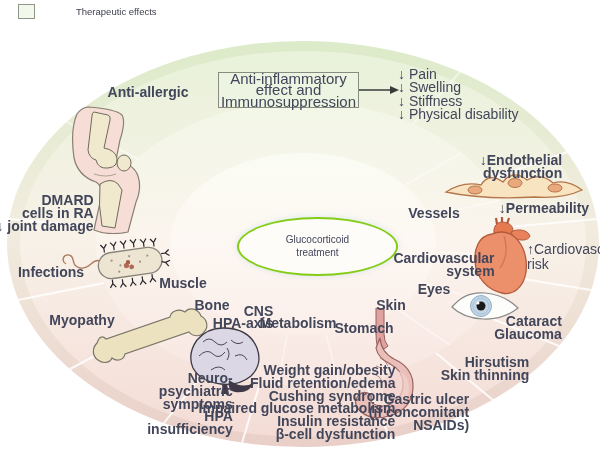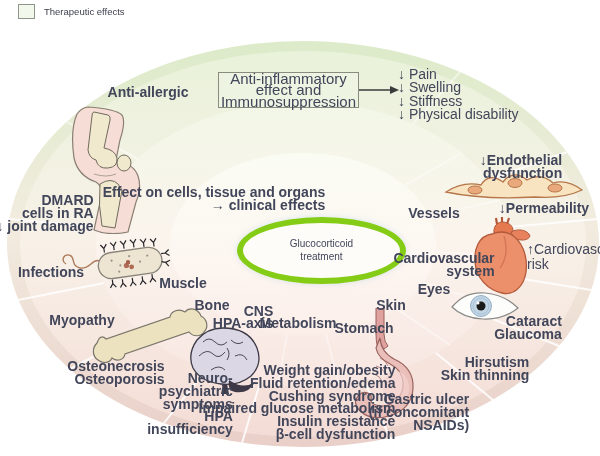--- a/index.html
+++ b/index.html
@@ -4,29 +4,29 @@
 <style>
   html,body{margin:0;padding:0;background:#fff;}
   .stage{position:relative;width:600px;height:456px;background:#ffffff;
          font-family:"Liberation Sans",sans-serif;color:#42465a;overflow:hidden;}
   svg{display:block;}
   .bg{position:absolute;left:0;top:0;z-index:0;}
   .art{position:absolute;z-index:1;}
   .lbl{position:absolute;font-size:14px;line-height:12.8px;white-space:pre-line;z-index:3;}
   .c{transform:translateX(-50%);text-align:right;font-weight:bold;}
   .legend{position:absolute;top:4px;left:18px;z-index:4;}
-  .lg-row{display:flex;align-items:center;margin-bottom:7px;}
+  .lg-row{display:flex;align-items:center;margin-bottom:7px;gap:32px;}
   .sw{width:15px;height:13px;border:1px solid #8e968a;background:#f3f8ec;margin-right:9px;}
   .sw.adverse{background:#f1d6d3;border-color:#9e8f8e;}
   .lg-label{font-size:9.5px;color:#3d3f4c;}
   .box{position:absolute;left:218px;top:72px;width:139px;height:34px;background:#edf4e2;
        border:1px solid #878c7e;z-index:3;display:flex;align-items:center;justify-content:center;
        text-align:center;font-size:15px;line-height:11.5px;white-space:pre-line;}
   .center-ellipse{position:absolute;left:237px;top:217px;width:157px;height:55px;border-radius:50%;
-       border:6px solid #84cc16;background:#fdfcf9;display:flex;align-items:center;justify-content:center;
+       border:2px solid #84cc16;background:#fdfcf9;display:flex;align-items:center;justify-content:center;
        text-align:center;font-size:10px;line-height:12.5px;white-space:pre-line;z-index:2;
        box-shadow:0 0 6px rgba(190,215,230,.55);}
   .outcomes{line-height:13.4px;}
 </style>
 </head>
 <body>
 
 <div class="stage">
 
   <svg class="bg" width="600" height="456" viewBox="0 0 600 456">
@@ -108,22 +108,20 @@
 treatment</div>
 
   <div class="lbl c" style="left:148px;top:86px;">Anti-allergic</div>
   <div class="lbl outcomes" style="left:398px;top:68px;">↓ Pain
 ↓ Swelling
 ↓ Stiffness
 ↓ Physical disability</div>
   <div class="lbl c" style="left:45px;top:194px;">DMARD
 cells in RA
 ↓ joint damage</div>
-  <div class="lbl c" style="left:214px;top:186px;">Effect on cells, tissue and organs
-→ clinical effects</div>
 
   <div class="lbl c" style="left:51px;top:266px;">Infections</div>
   <div class="lbl c" style="left:183px;top:277px;">Muscle</div>
   <div class="lbl c" style="left:212px;top:299px;">Bone</div>
   <div class="lbl c" style="left:243px;top:306px;line-height:11.5px;">CNS
 HPA-axis</div>
   <div class="lbl c" style="left:298px;top:317px;">Metabolism</div>
   <div class="lbl c" style="left:364px;top:322px;">Stomach</div>
   <div class="lbl c" style="left:391px;top:299px;">Skin</div>
   <div class="lbl c" style="left:434px;top:283px;">Eyes</div>
@@ -135,22 +133,20 @@
 dysfunction</div>
   <div class="lbl c" style="left:544px;top:202px;">↓Permeability</div>
   <div class="lbl" style="left:527px;top:242px;line-height:15px;">↑Cardiovascular
 risk</div>
   <div class="lbl c" style="left:528px;top:315px;line-height:12.5px;">Cataract
 Glaucoma</div>
   <div class="lbl c" style="left:485px;top:356px;">Hirsutism
 Skin thinning</div>
 
   <div class="lbl c" style="left:82px;top:314px;">Myopathy</div>
-  <div class="lbl c" style="left:116px;top:360px;">Osteonecrosis
-Osteoporosis</div>
   <div class="lbl c" style="left:190px;top:372px;">Neuro-
 psychiatric
 symptoms
 HPA
 insufficiency</div>
   <div class="lbl c" style="left:297px;top:364px;">Weight gain/obesity
 Fluid retention/edema
 Cushing syndrome
 Impaired glucose metabolism
 Insulin resistance

